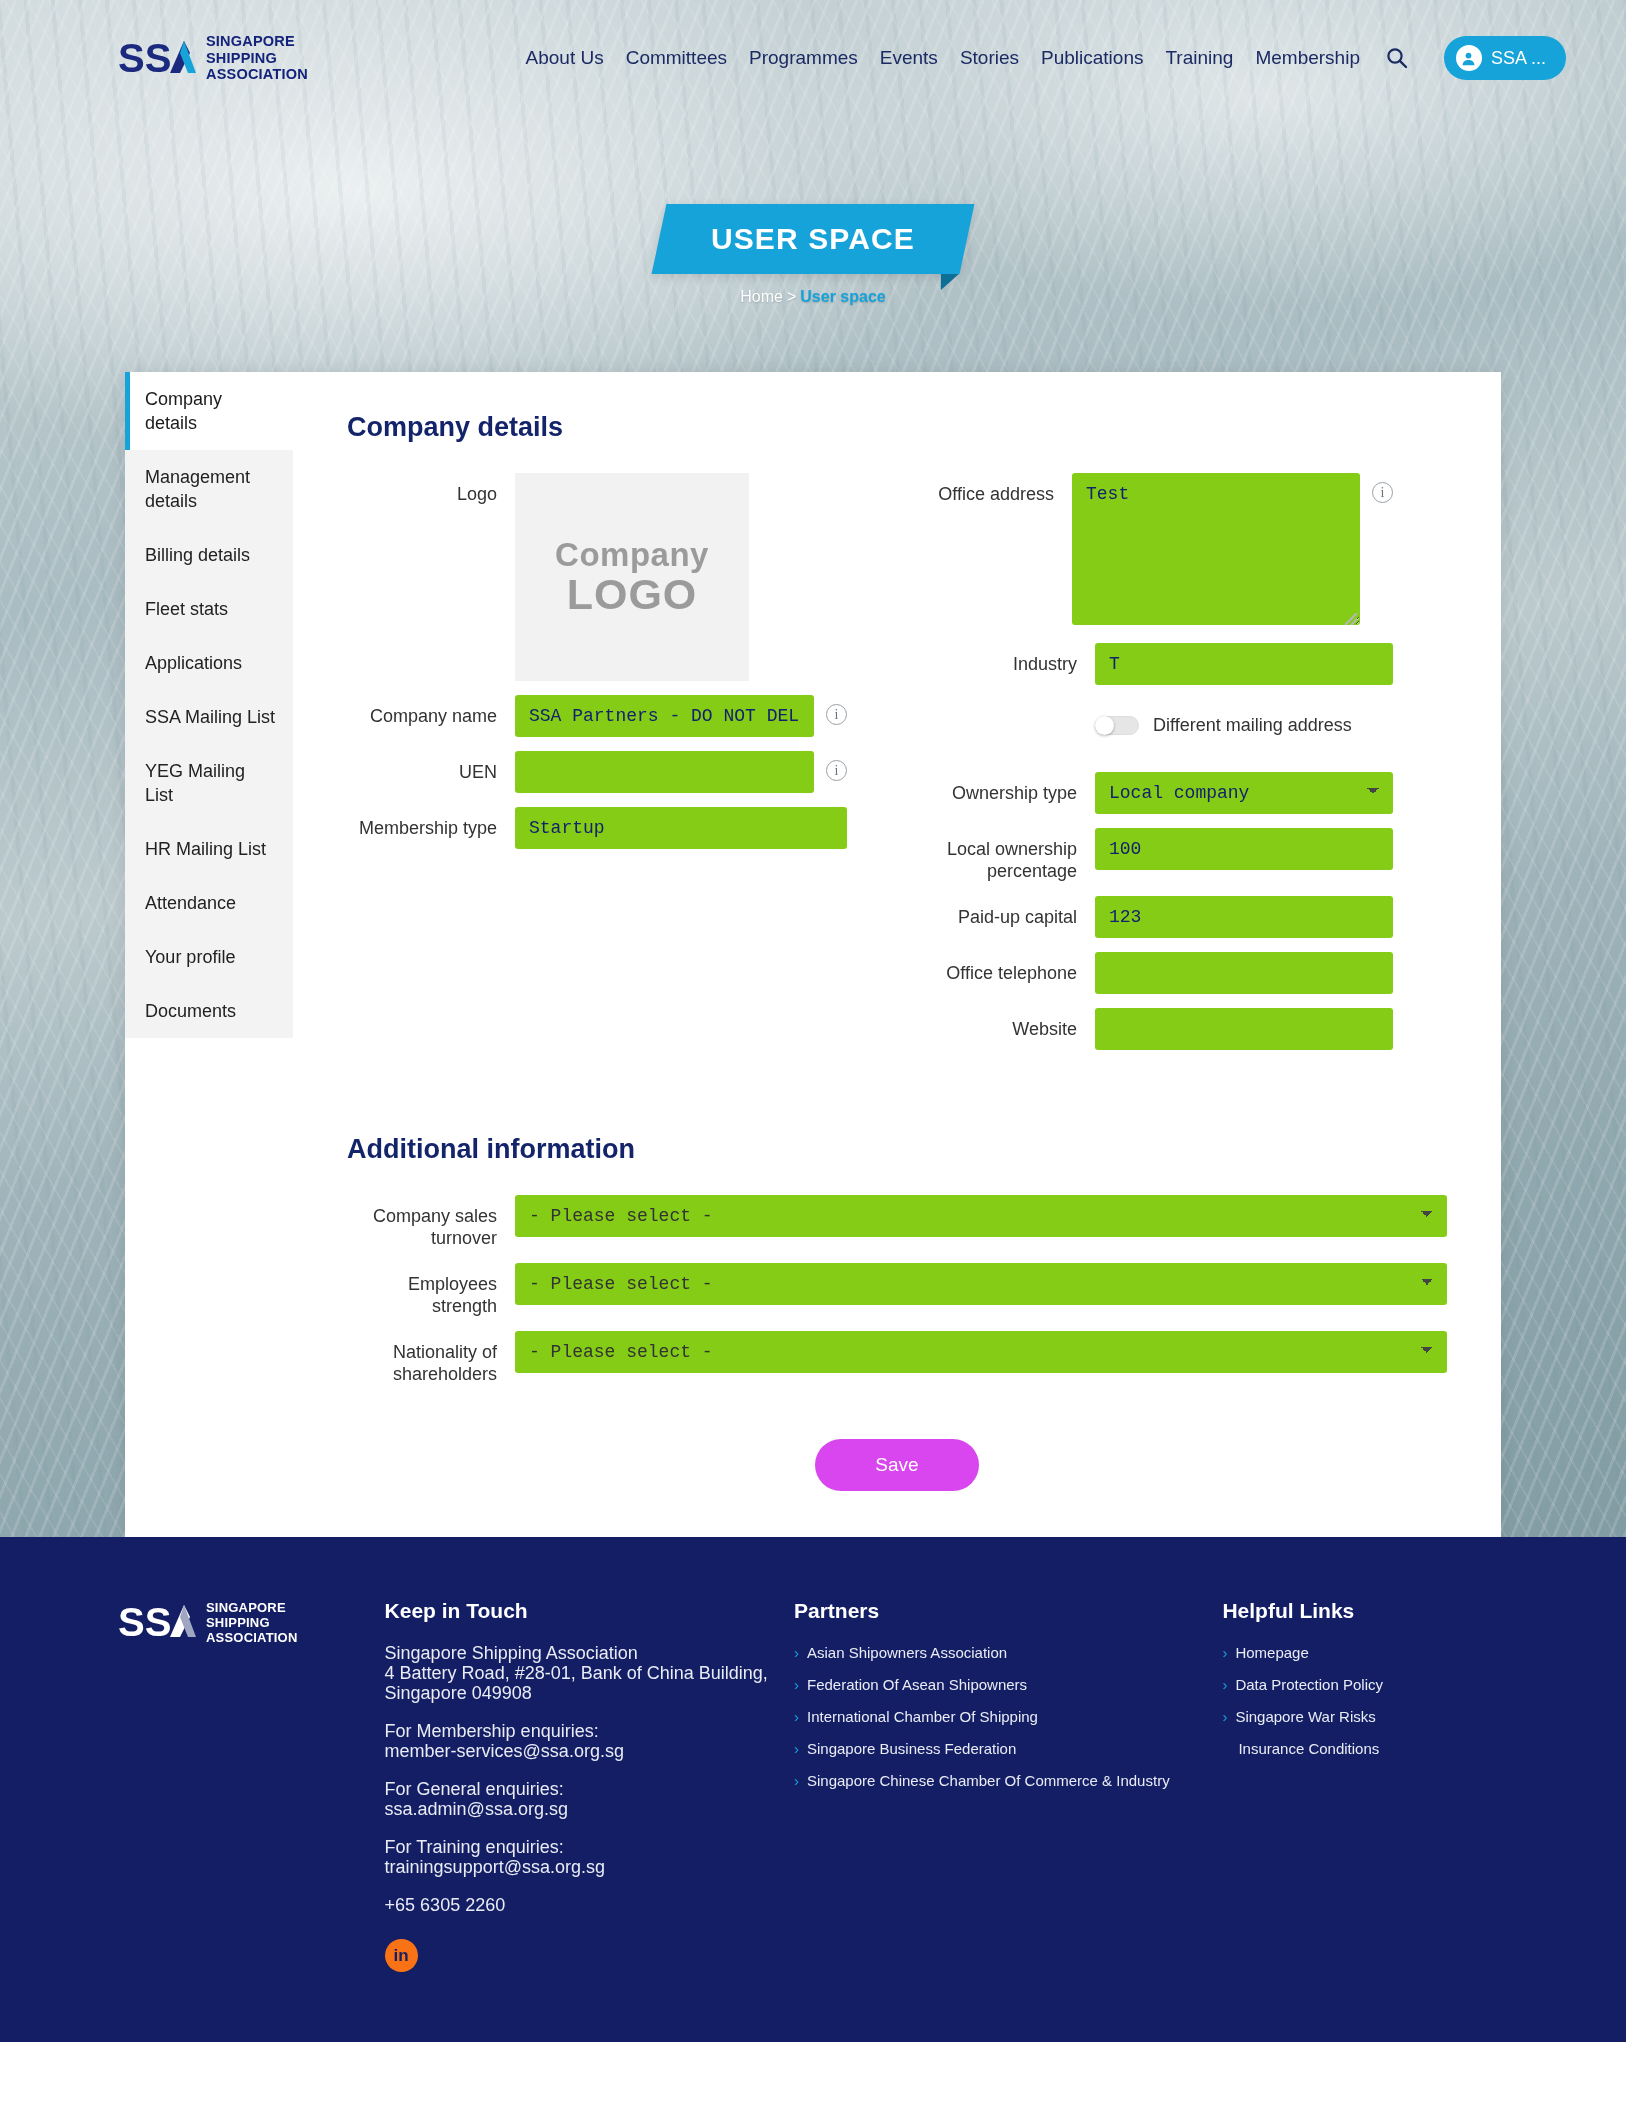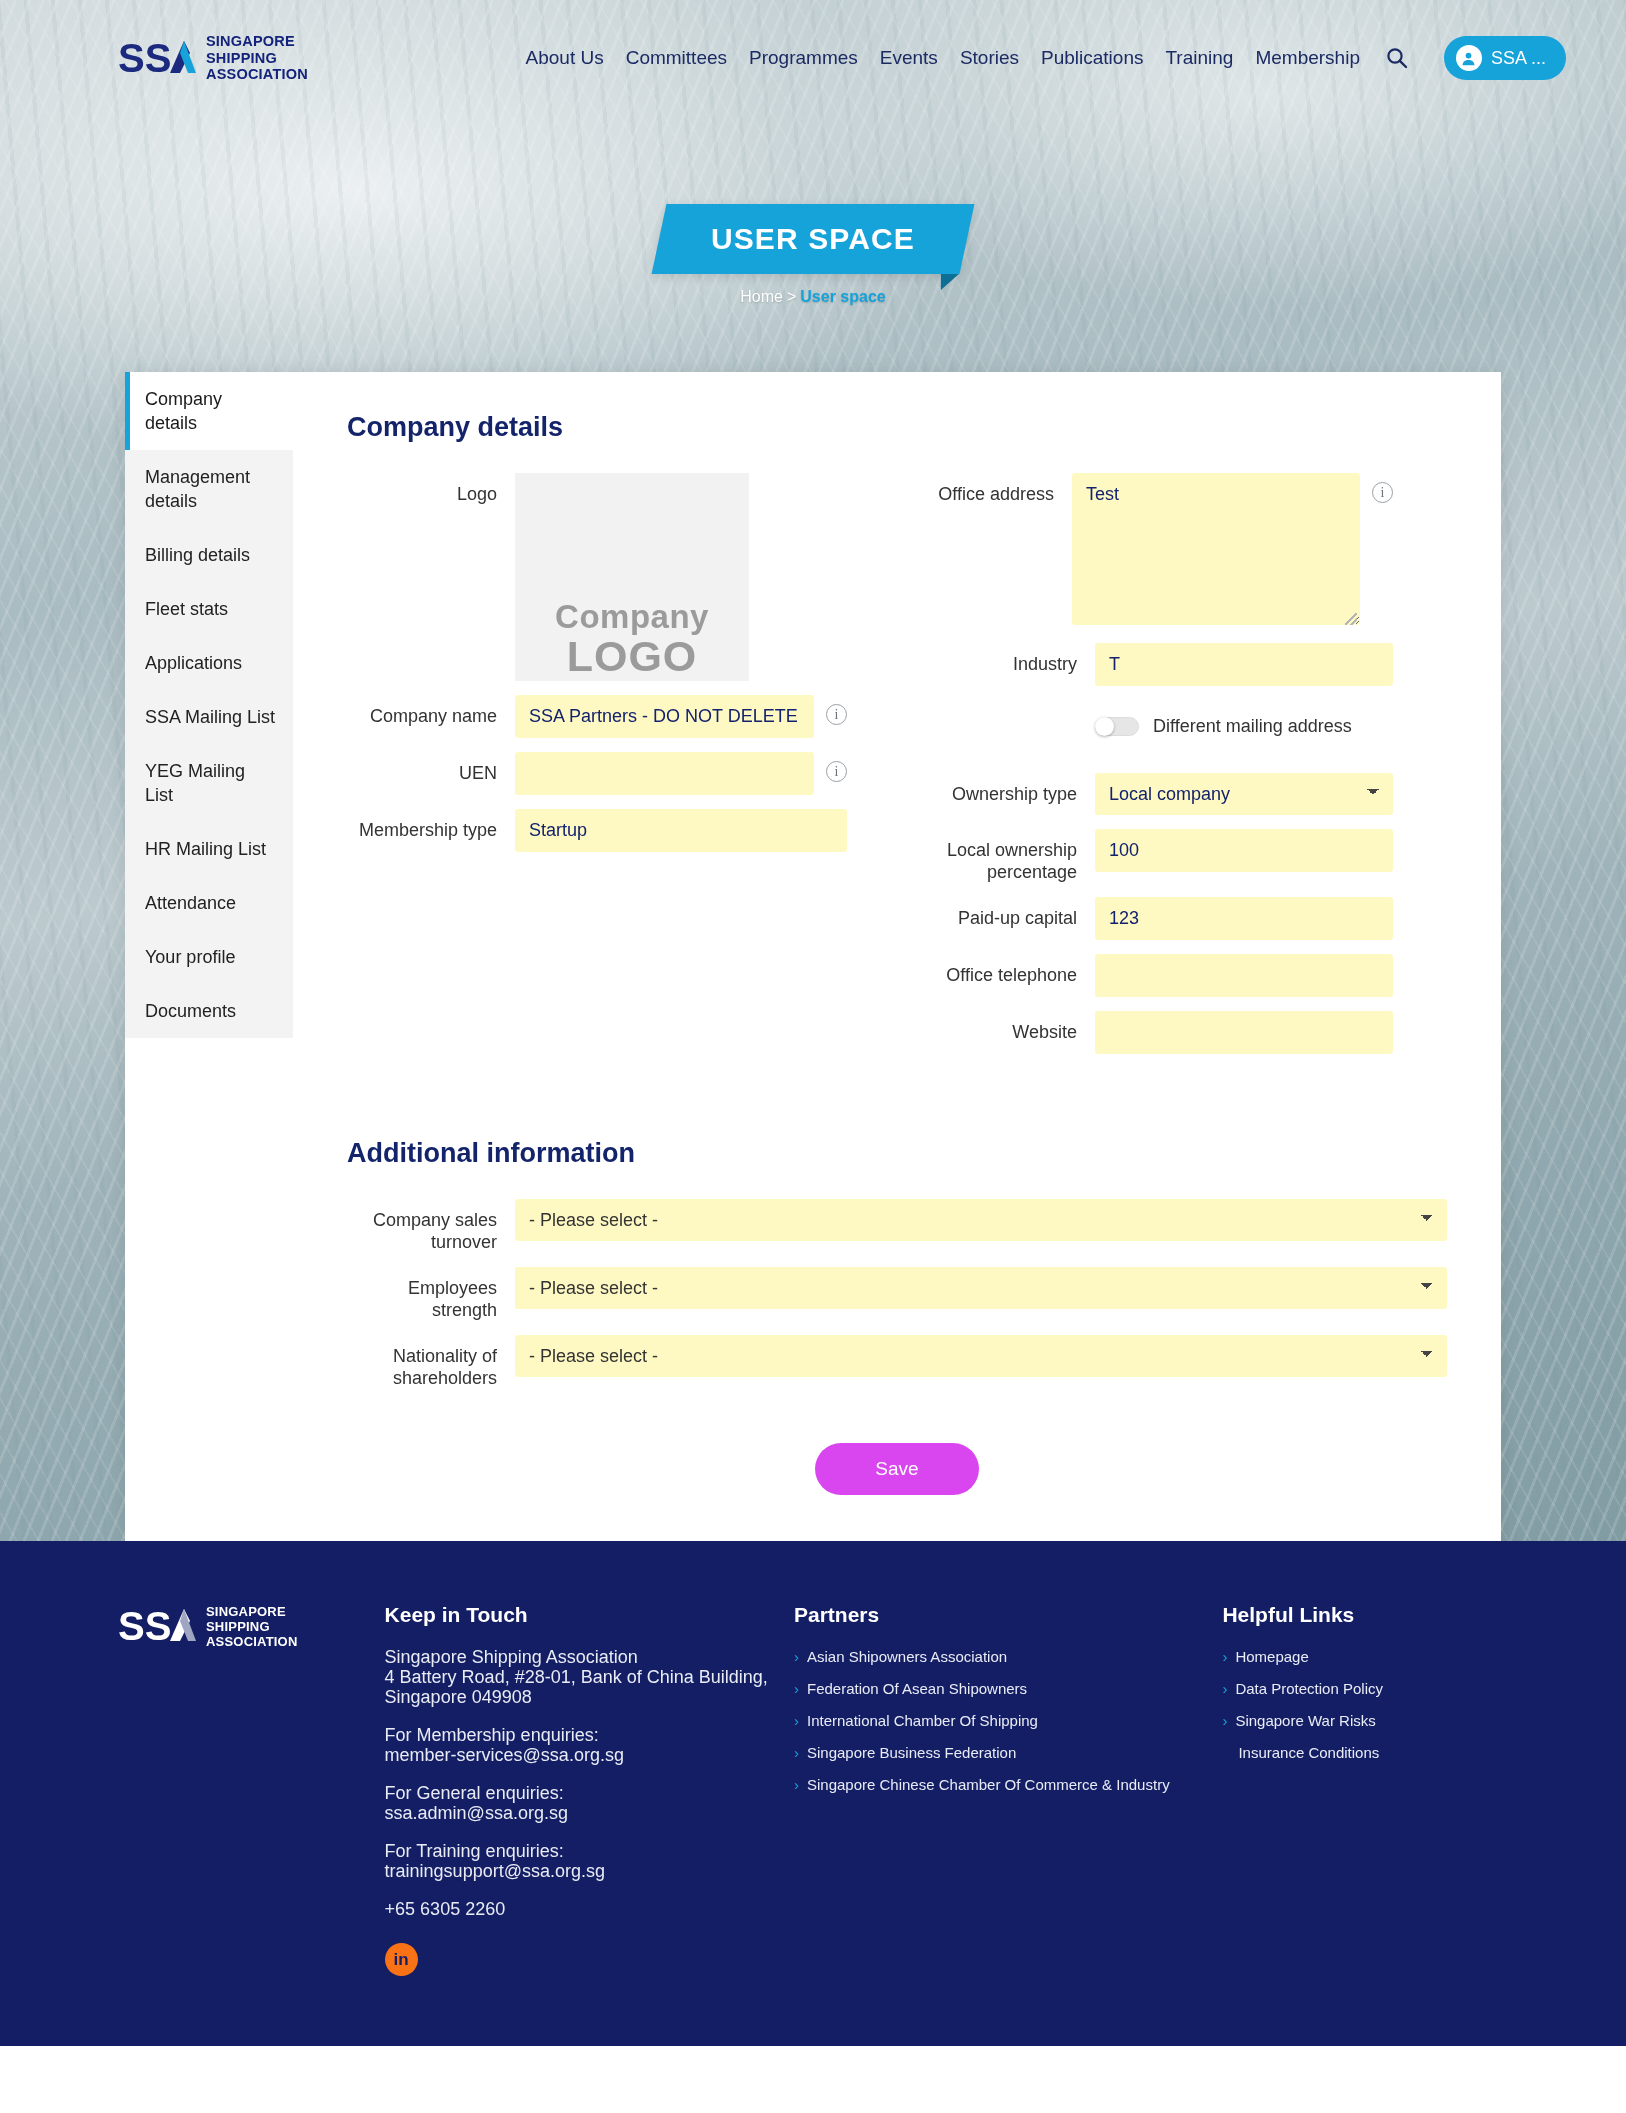--- a/index.html
+++ b/index.html
@@ -198,35 +198,35 @@
   }
   .lbl.wide { width: 162px; }
   .field { flex: 1; position: relative; display: flex; align-items: flex-start; }
 
   .logo-box {
     width: 234px;
     height: 208px;
     background: #f2f2f2;
     display: flex;
     align-items: center;
-    justify-content: flex-end;
+    justify-content: center;
     flex-direction: column;
     color: #9b9b9b;
     font-weight: 700;
     cursor: pointer;
   }
   .logo-box .l1 { font-size: 33px; letter-spacing: .5px; }
   .logo-box .l2 { font-size: 43px; letter-spacing: 1px; margin-top: -4px; }
 
   input.inp, select.sel, textarea.ta {
     width: 100%;
-    background: #fef9c3;
+    background: #84cc16;
     border: none;
     border-radius: 3px;
-    font-family: Liberation Sans, sans-serif;
+    font-family: Liberation Mono, monospace;
     font-size: 18px;
     color: #13226d;
     padding: 11px 14px;
     outline: none;
   }
   input.inp::placeholder { color: #9a9a9a; }
   textarea.ta {
     height: 152px;
     resize: vertical;
     color: #13226d;

